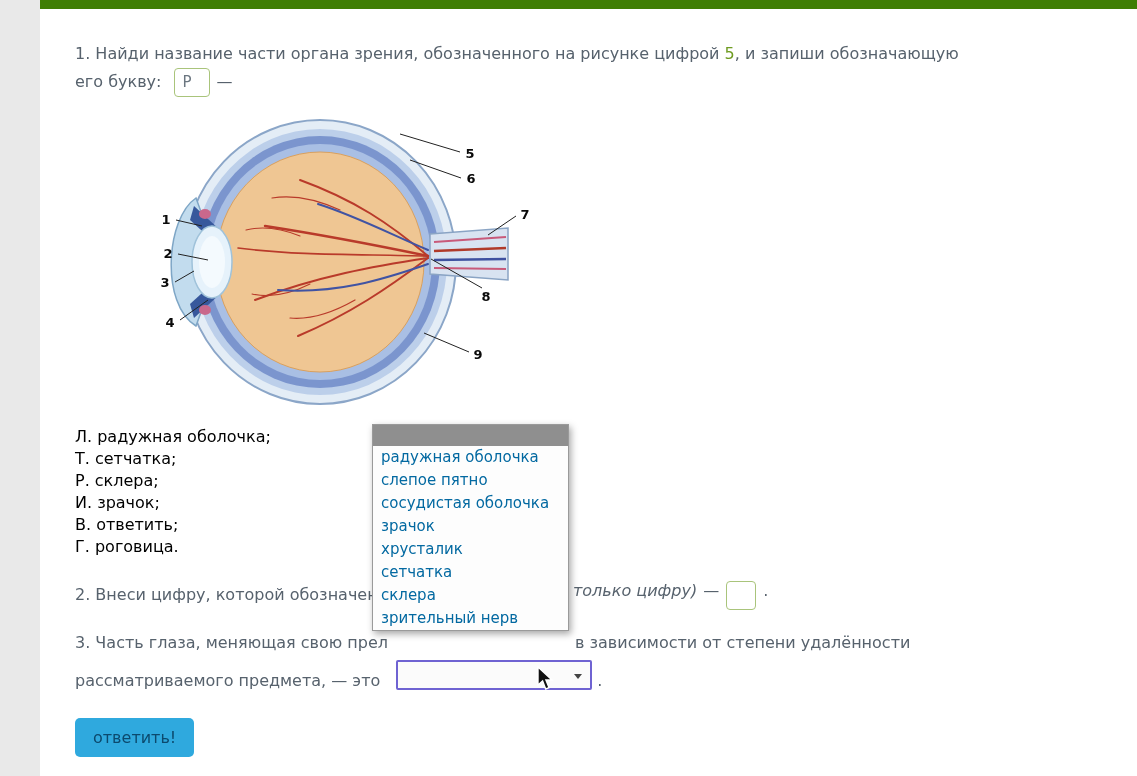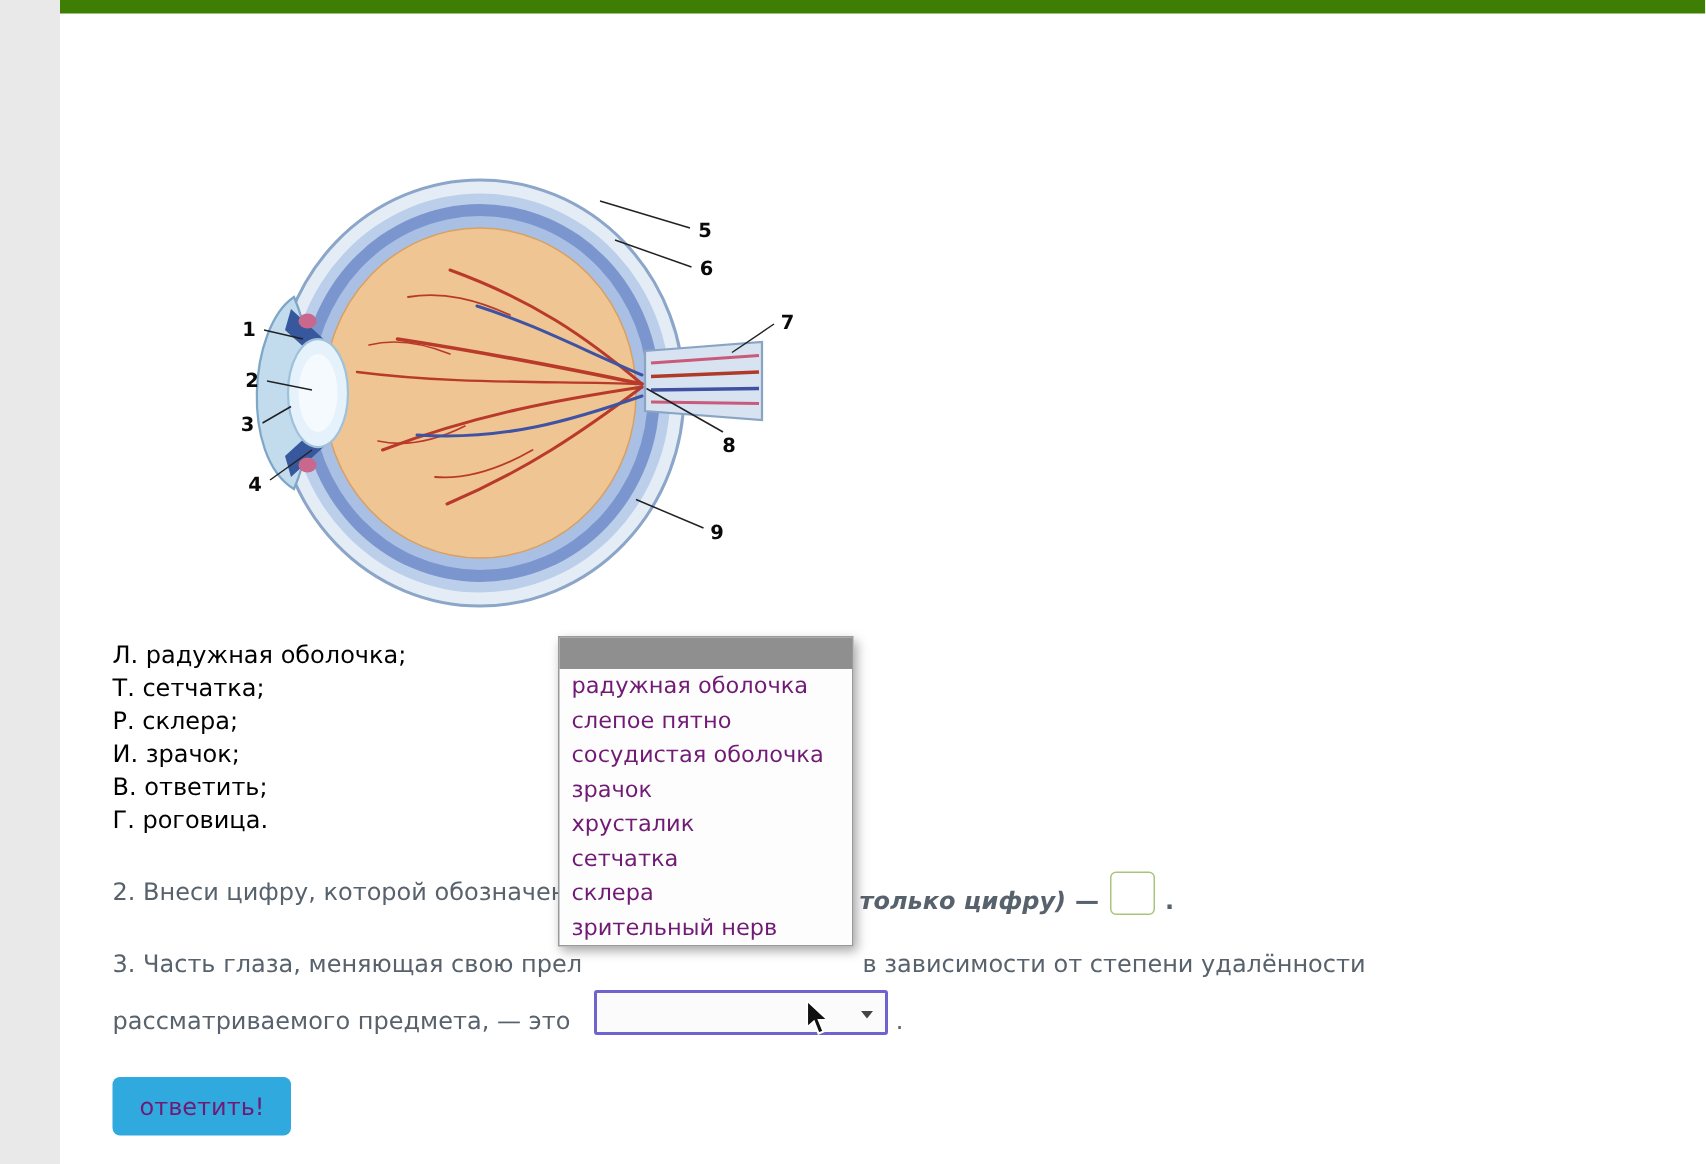--- a/index.html
+++ b/index.html
@@ -14,49 +14,53 @@
               vertical-align:middle;margin:0 7px;padding-left:8px;box-sizing:border-box;line-height:27px;
               color:#6b7680;font-size:15px;background:#fff;}
   .answer-box.small{width:30px;padding-left:6px;}
 
   .eye-wrap{position:absolute;left:150px;top:108px;}
 
   .opts{position:absolute;left:75px;top:426px;font-size:16px;color:#000000;line-height:22px;}
 
   .frag{position:absolute;font-size:16px;color:#57626d;white-space:nowrap;}
   #q2-left{left:75px;top:585px;}
-  #q2-right{left:573px;top:581px;display:flex;align-items:flex-end;font-weight:bold;}
+  #q2-right{left:573px;top:581px;display:flex;align-items:flex-start;}
   .italic{font-style:italic;}
   #q3-l1-left{left:75px;top:633px;}
   #q3-l1-right{left:575px;top:633px;}
   #q3-line2{left:75px;top:660px;display:flex;align-items:flex-end;}
 
   .select-control{width:196px;height:30px;border:2px solid #6f63d2;border-radius:2px;background:#fbfbfb;
                   position:relative;margin-left:16px;box-sizing:border-box;}
   .select-value{display:inline-block;padding:5px 8px;font-size:15px;color:#333;}
   .select-chevron{position:absolute;right:8px;top:12px;width:0;height:0;
                   border-left:4px solid transparent;border-right:4px solid transparent;border-top:5px solid #444;}
 
   .dropdown{position:absolute;left:372px;top:424px;width:197px;background:#fdfdfd;border:1px solid #9a9a9a;
             box-shadow:2px 3px 7px rgba(0,0,0,.35);z-index:5;box-sizing:border-box;}
   .dd-blank{height:21px;background:#8f8f8f;}
-  .dd-item{font-size:15px;color:#701a75;padding:2px 8px;line-height:19px;white-space:nowrap;}
+  .dd-item{font-size:15px;color:#0369a1;padding:2px 8px;line-height:19px;white-space:nowrap;}
 
-  .answer-btn{position:absolute;left:75px;top:718px;background:#2fa9de;color:#701a75;border:none;border-radius:5px;
+  .answer-btn{position:absolute;left:75px;top:718px;background:#2fa9de;color:#0c4a6e;border:none;border-radius:5px;
               font-size:16px;padding:10px 18px;font-family:inherit;cursor:pointer;}
 
   .cursor{position:absolute;left:536px;top:666px;z-index:10;}
 </style>
 </head>
 <body>
 
 <div class="screen">
   <div class="left-strip"></div>
   <div class="top-bar"></div>
 
+  <div class="q1">
+    <span>1. Найди название части органа зрения, обозначенного на рисунке цифрой </span><span class="green-num">5</span><span>, и запиши обозначающую его букву:</span>
+    <span class="answer-box">Р</span><span>—</span>
+  </div>
 
   <div class="eye-wrap">
     <svg width="390" height="312" viewBox="0 0 390 312">
 
       <ellipse cx="170" cy="154" rx="136" ry="142" fill="#e4edf6" stroke="#8ba6c8" stroke-width="2"></ellipse>
       <ellipse cx="170" cy="154" rx="127" ry="133" fill="#bccfea"></ellipse>
       <ellipse cx="170" cy="154" rx="120" ry="126" fill="#7b95ce"></ellipse>
       <ellipse cx="170" cy="154" rx="112" ry="118" fill="#a9bfe4"></ellipse>
       <ellipse cx="170" cy="154" rx="104" ry="110" fill="#efc693" stroke="#d9a05e" stroke-width="1"></ellipse>
 

